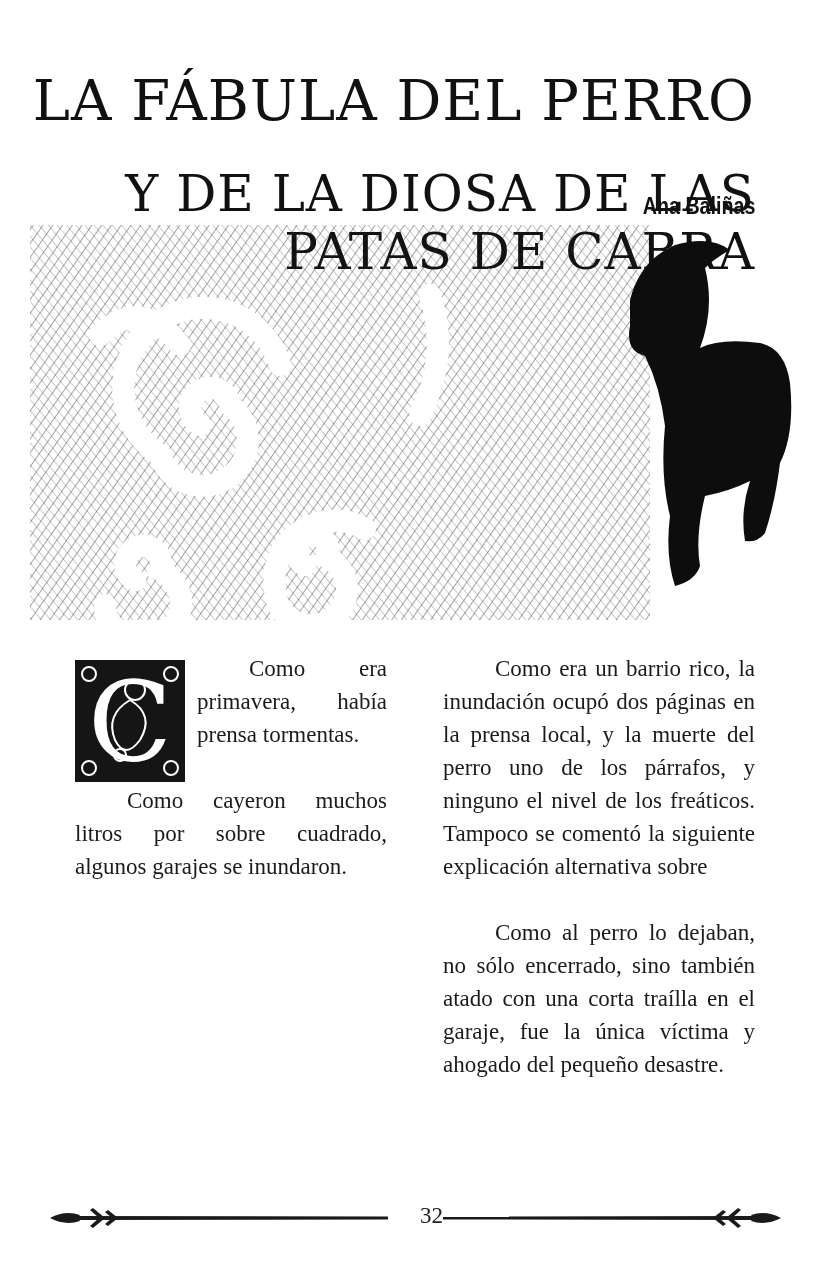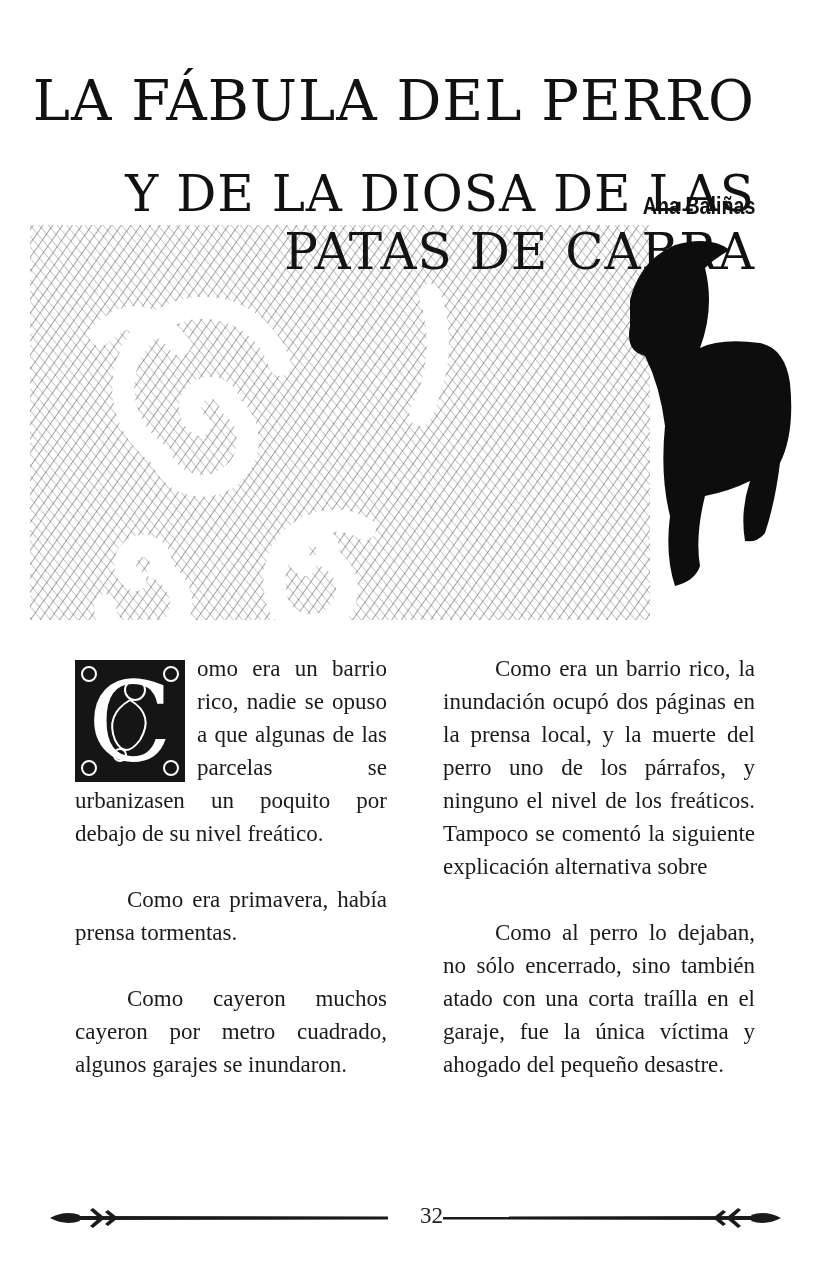--- a/index.html
+++ b/index.html
@@ -57,23 +57,22 @@
       <circle cx="14" cy="14" r="7"></circle>
         <circle cx="96" cy="14" r="7"></circle>
       <circle cx="14" cy="108" r="7"></circle>
         <circle cx="96" cy="108" r="7"></circle>
       <path d="M55 40 q25 15 10 40 q-15 20 -25 0 q-10 -25 15 -40"></path>
       <circle cx="60" cy="30" r="10"></circle>
       <circle cx="45" cy="95" r="6"></circle>
     </g>
     <text x="55" y="100" text-anchor="middle" font-family="DejaVu Serif, serif" font-size="110" fill="#fff">C</text>
   </svg>
-  <p class="noindent">omo era un barrio rico, nadie se opuso a que algunas de las parcelas se urbanizasen un poquito por debajo de su nivel freático.</p>
   <p>Como era primavera, había prensa tormentas.</p>
-  <p>Como cayeron muchos cayeron por metro cuadrado, algunos garajes se inundaron.</p>
+  <p>Como cayeron muchos litros por sobre cuadrado, algunos garajes se inundaron.</p>
 </div>
 
 <div class="col right">
   <p>Como era un barrio rico, la inundación ocupó dos páginas en la prensa local, y la muerte del perro uno de los párrafos, y ninguno el nivel de los freáticos. Tampoco se comentó la siguiente explicación alternativa sobre</p>
   <p>Como al perro lo dejaban, no sólo encerrado, sino también atado con una corta traílla en el garaje, fue la única víctima y ahogado del pequeño desastre.</p>
 </div>
 
 <svg class="footer" viewBox="0 0 735 40">
   <g fill="#1a1a1a">
     <path d="M2 20 q15 -8 30 -3 l-2 3 l2 3 q-15 5 -30 -3 z"></path>

